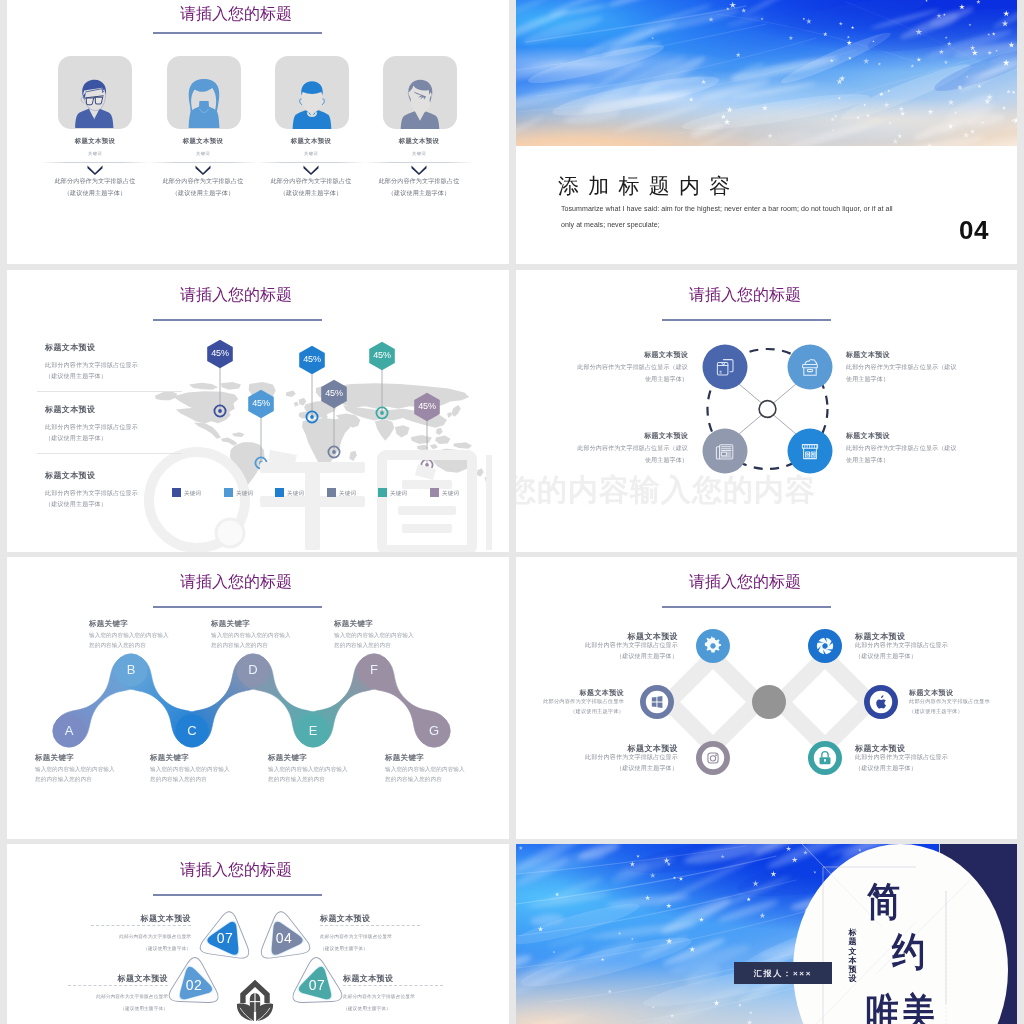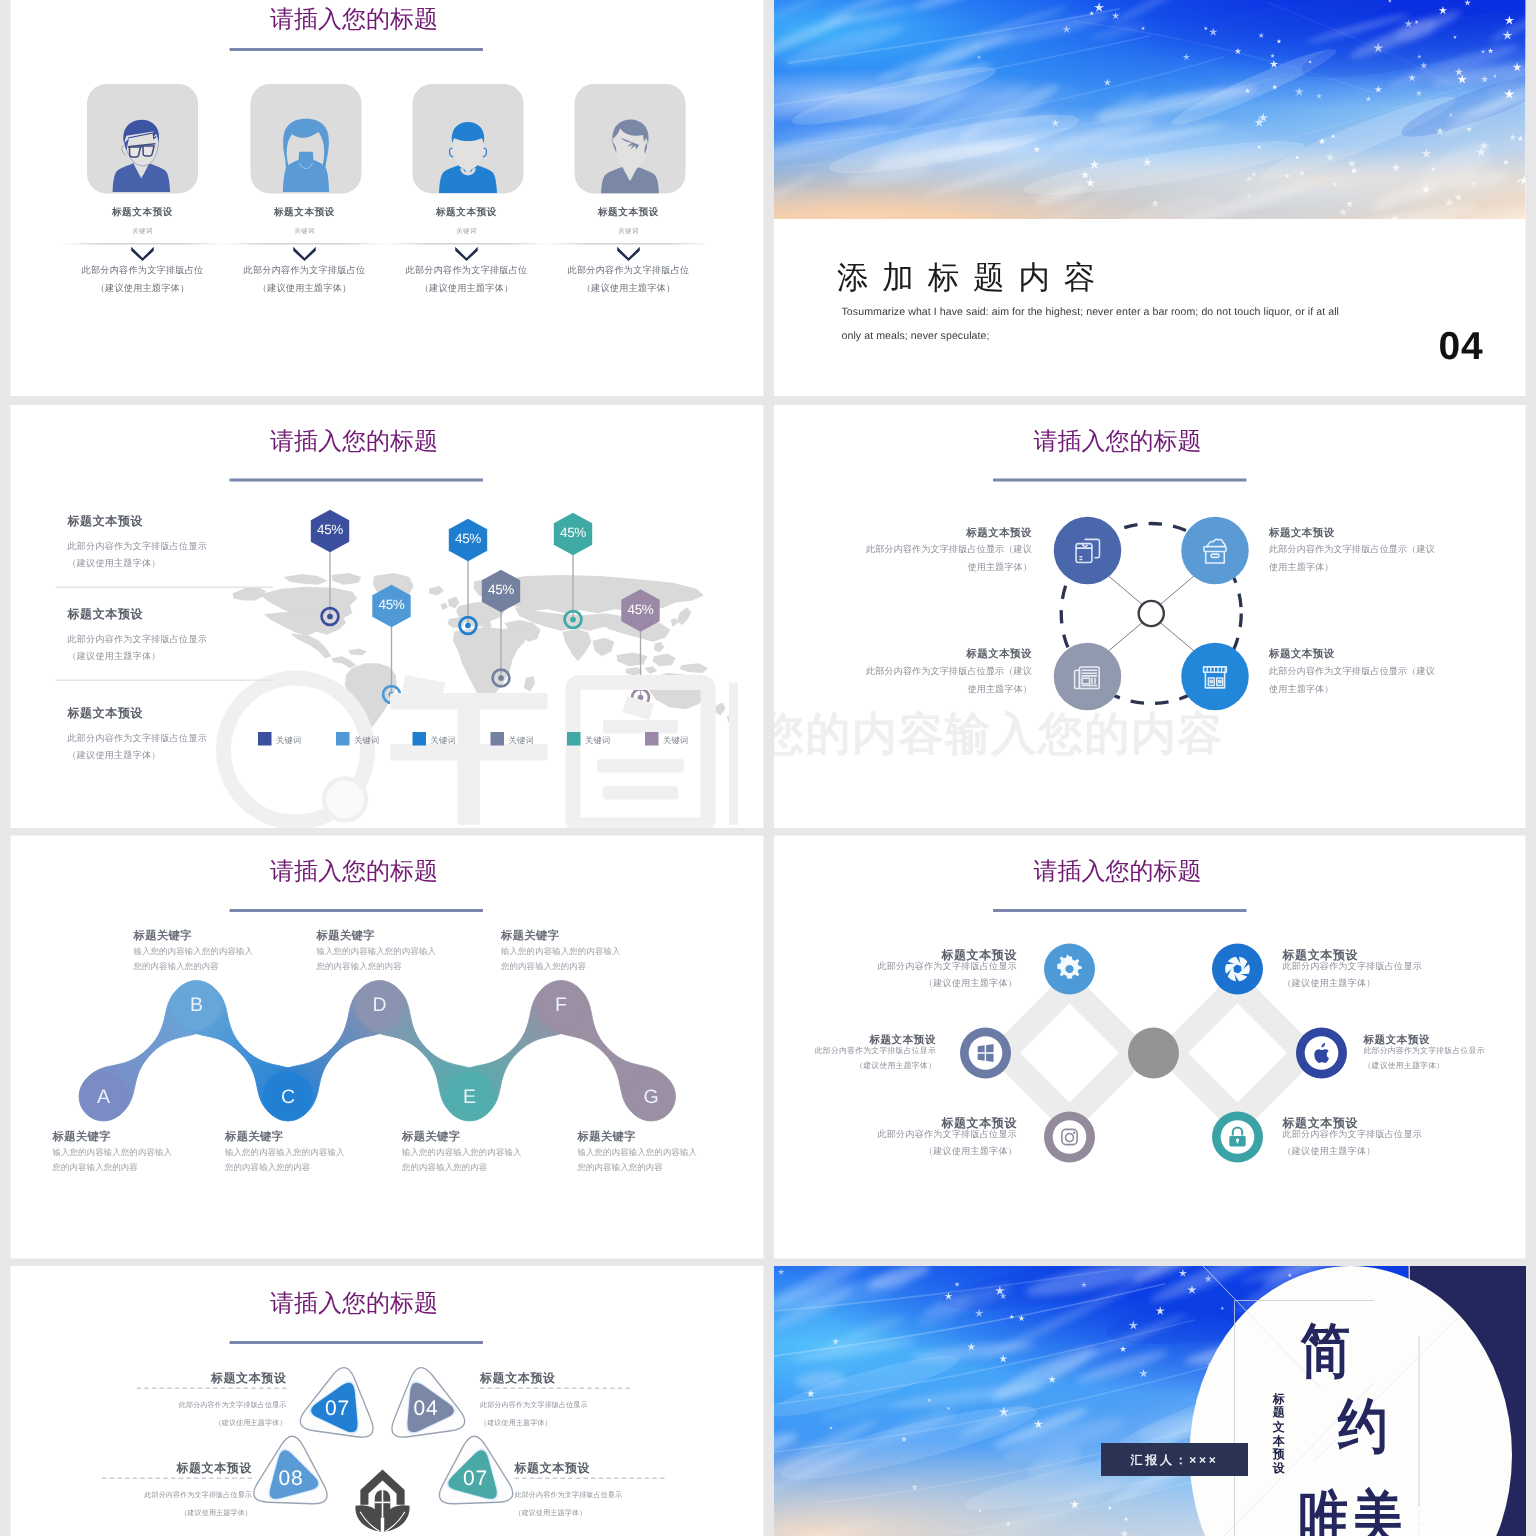--- a/index.html
+++ b/index.html
@@ -908,21 +908,21 @@
             <path d="M-7.2 6.4 H7.2"></path>
           </g>
         <path d="M-1.6 19 C-6 10.5 -15 7.5 -25 9.6 C-26 22 -16 32 -1.6 33.5 Z" fill="#4a4a4a"></path>
         <path d="M1.6 19 C6 10.5 15 7.5 25 9.6 C26 22 16 32 1.6 33.5 Z" fill="#4a4a4a"></path>
         <g stroke="#fbfbfb" stroke-width="1.1" fill="none" stroke-linecap="round">
           <path d="M-20.5 15.5 C-16.5 22 -10 29 -3.2 32.8"></path>
           <path d="M20.5 15.5 C16.5 22 10 29 3.2 32.8"></path>
         </g>
       </g>
     </svg>
-    <div class="pnum" style="left:171px;top:131px">08</div>
+    <div class="pnum" style="left:171px;top:131px">02</div>
     <div class="pnum" style="left:202px;top:84px">07</div>
     <div class="pnum" style="left:261px;top:84px">04</div>
     <div class="pnum" style="left:294px;top:131px">07</div>
     <div class="ph7" style="left:24px;top:69px;width:160px;text-align:right">标题文本预设</div>
     <div class="dash" style="left:84px;top:81px;width:100px"></div>
     <div class="pb7" style="left:24px;top:87px;width:160px;text-align:right">
         <div>此部分内容作为文字排版占位显示</div>
         <div>（建议使用主题字体）</div>
       </div>
     <div class="ph7" style="left:1px;top:129px;width:160px;text-align:right">标题文本预设</div>

